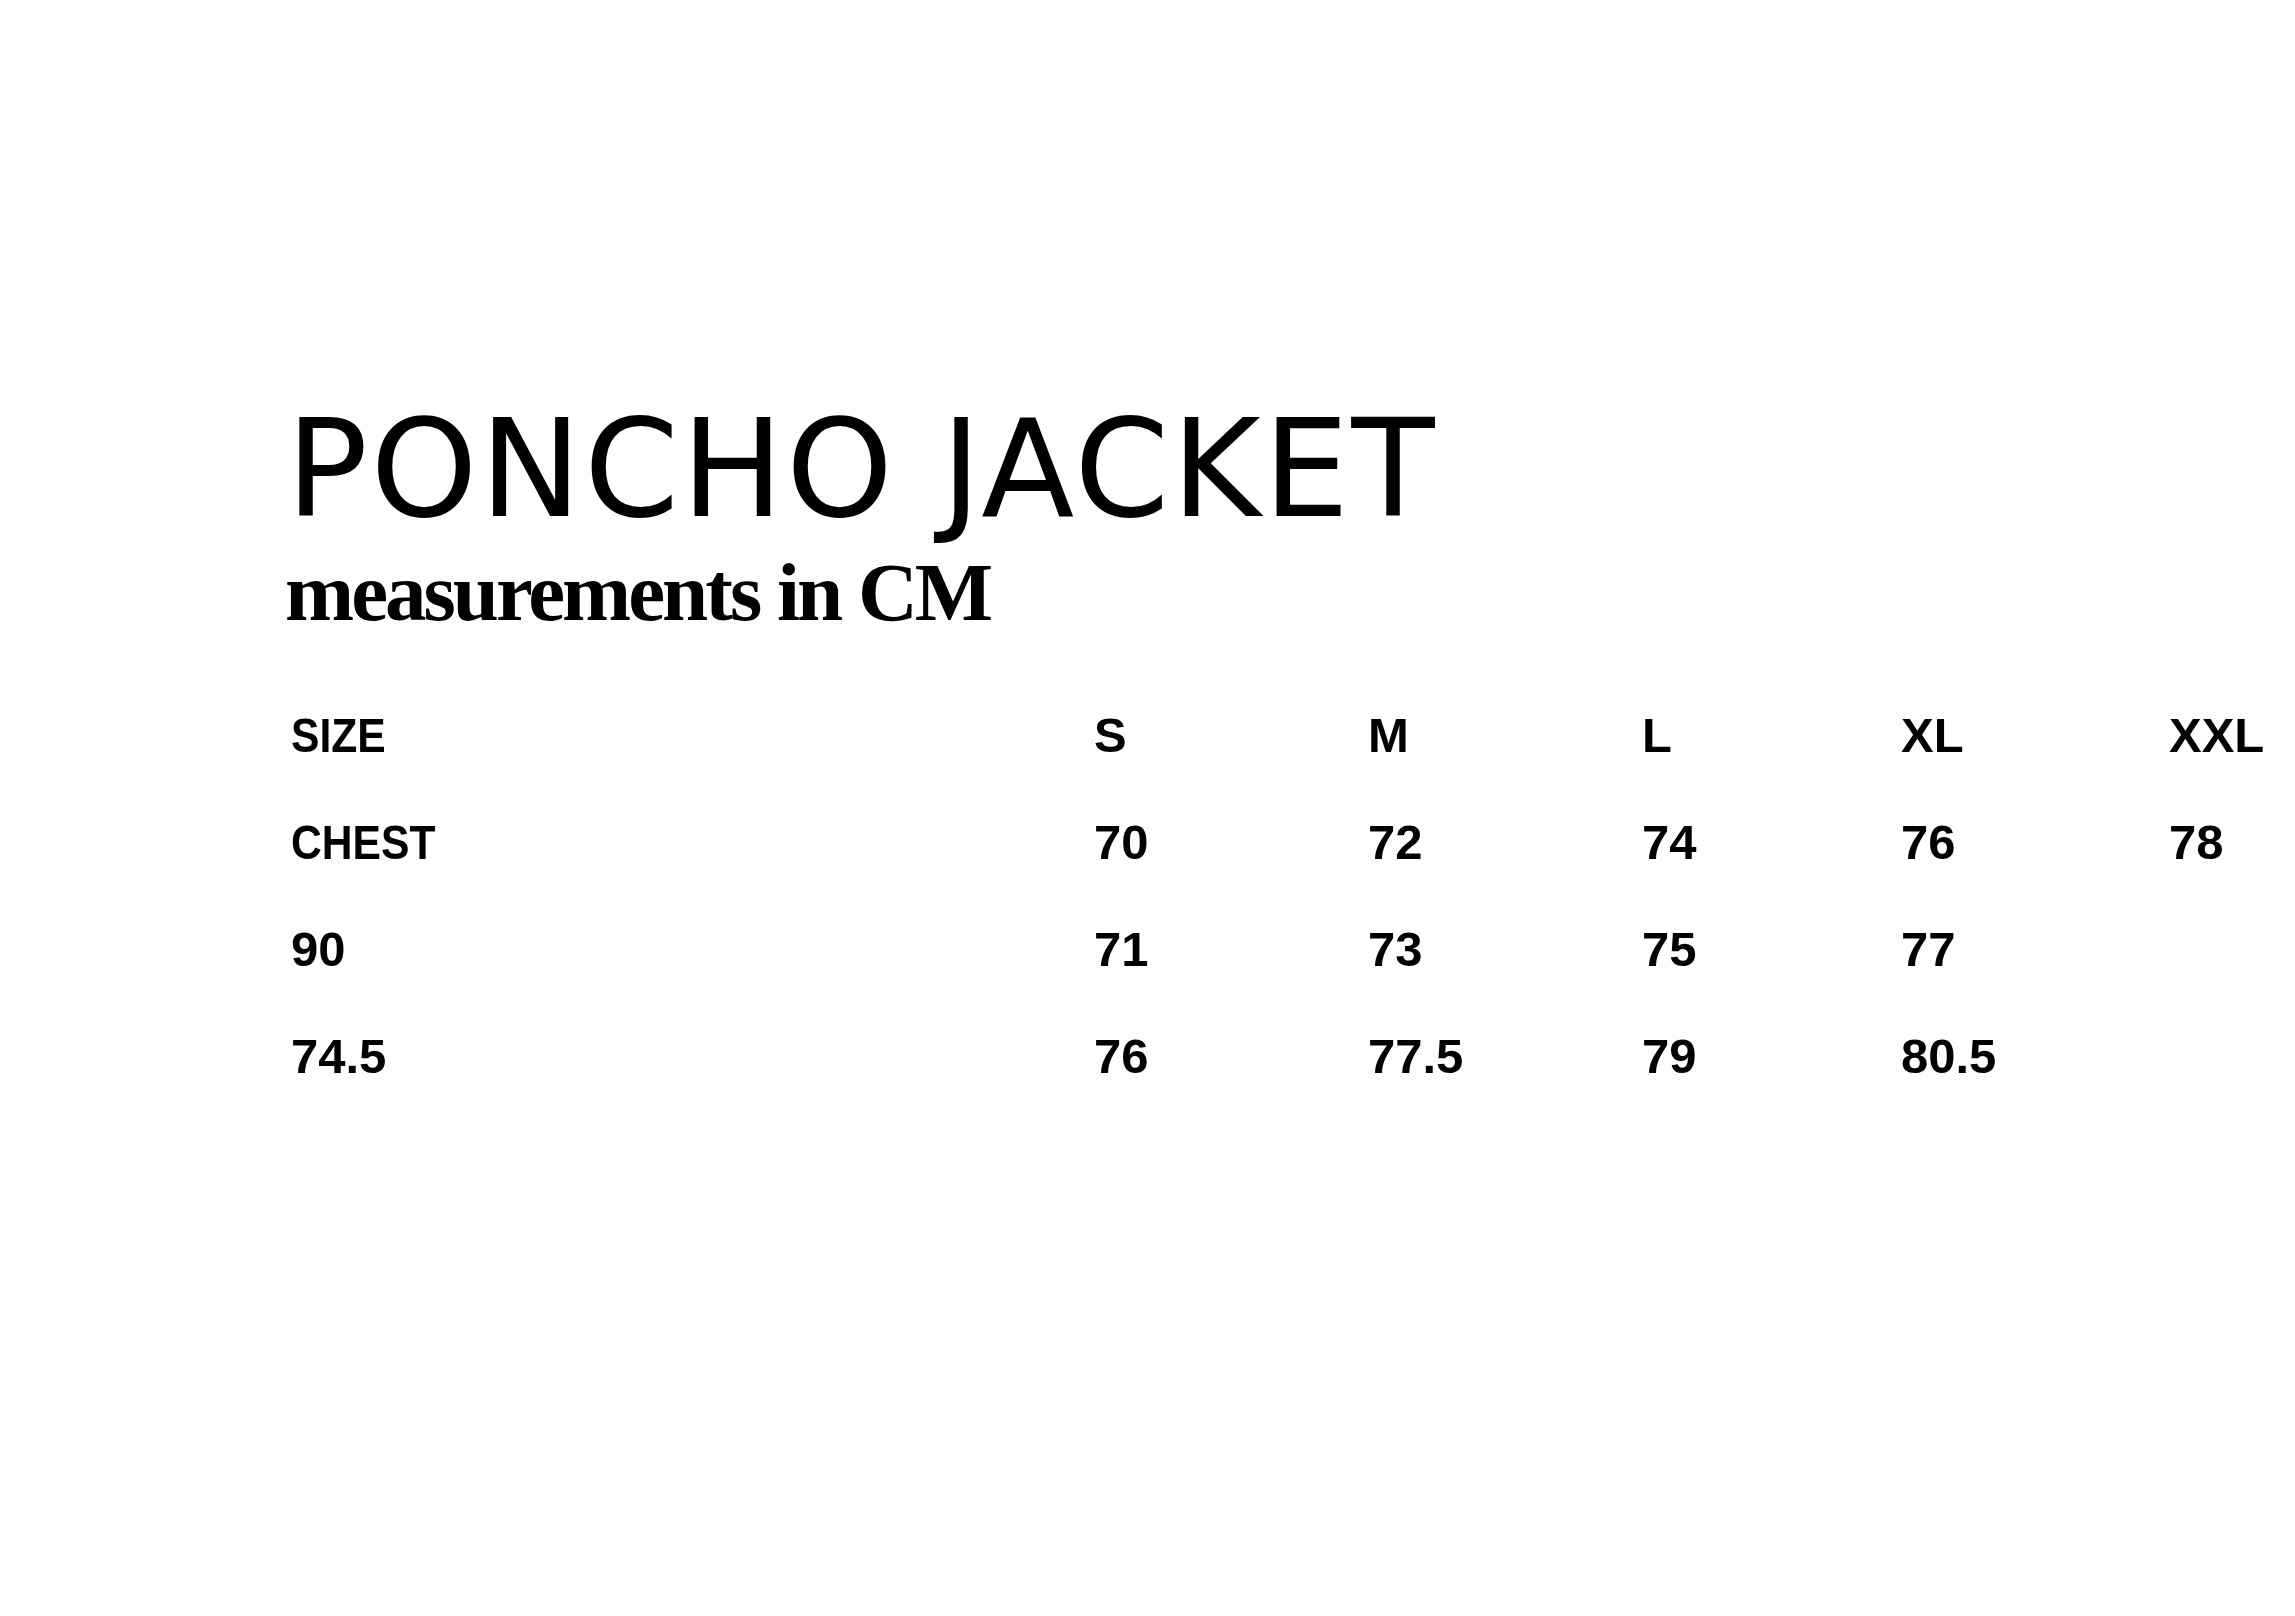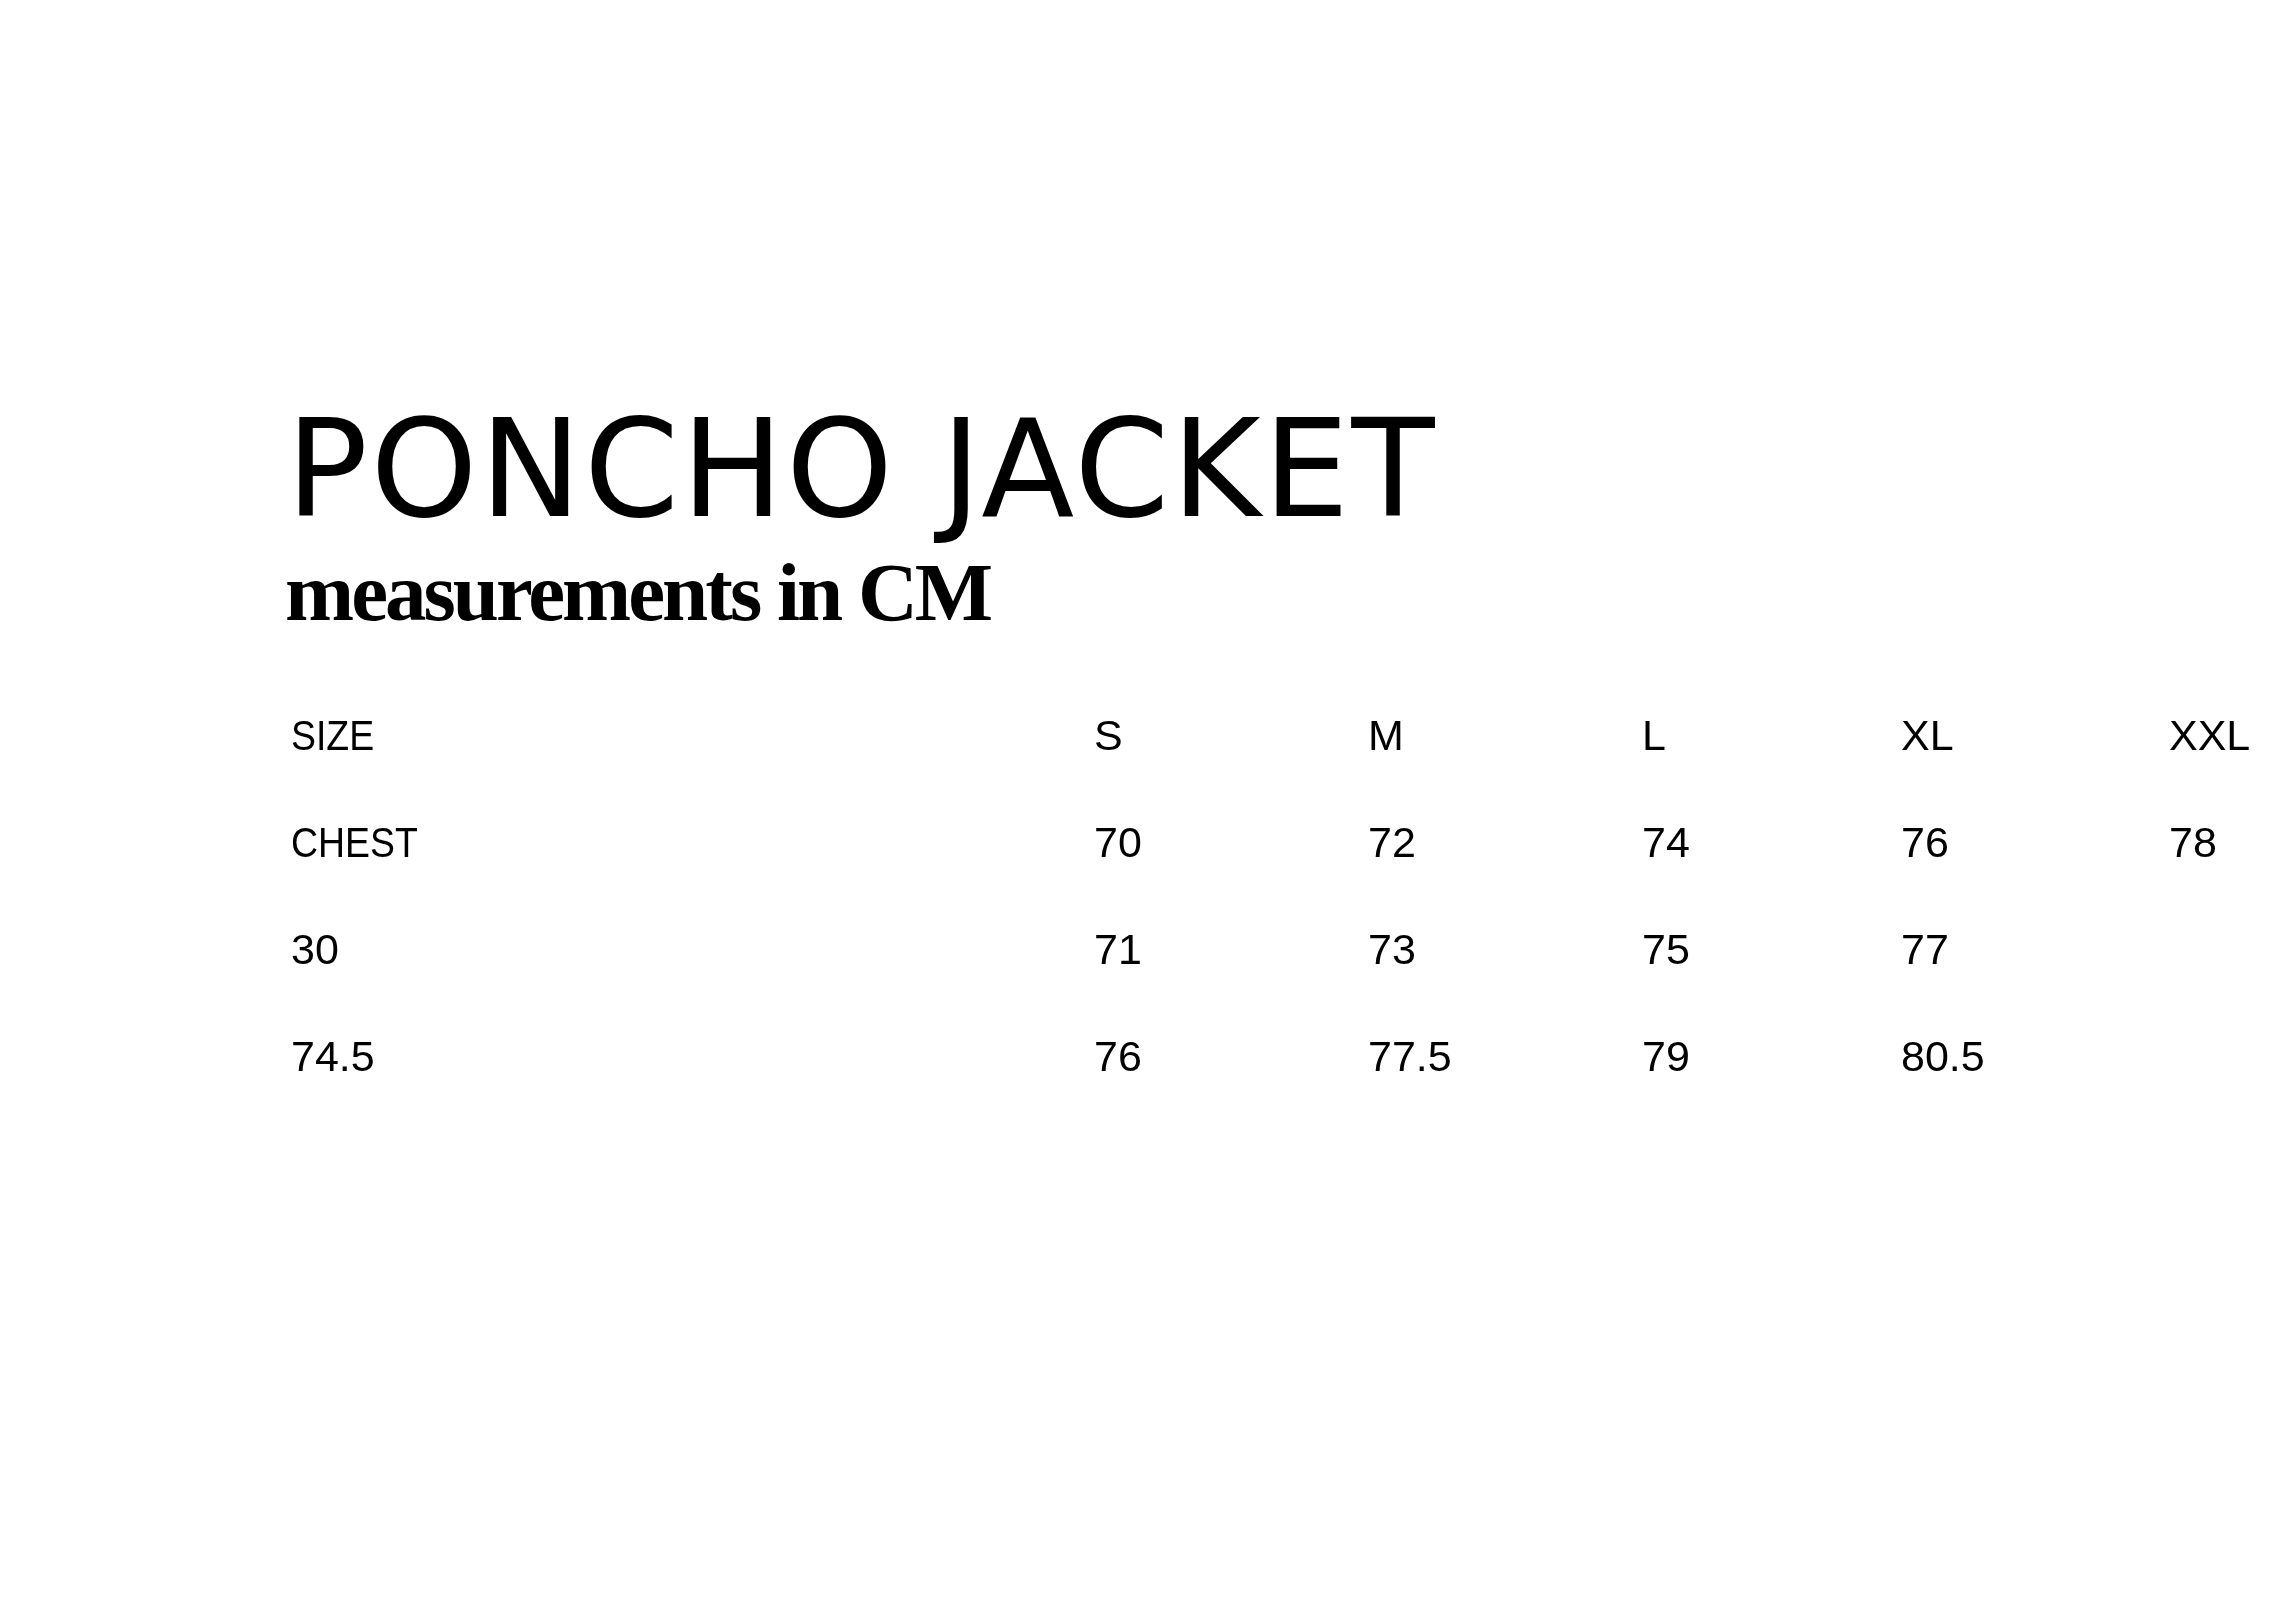--- a/index.html
+++ b/index.html
@@ -32,22 +32,22 @@
     font-size: 83px;
     line-height: 1;
     letter-spacing: -3px;
     white-space: nowrap;
   }
   .size-table {
     position: absolute;
     left: 291px;
     top: 682px;
     right: 24px;
-    font-size: 43px;
-    font-weight: normal;
+    font-size: 49px;
+    font-weight: bold;
     line-height: 1;
   }
   .row {
     display: grid;
     grid-template-columns: 803px 274px 274px 259px 268px 1fr;
     align-items: center;
     height: 107px;
   }
   .cell { white-space: nowrap; }
   .condense {
@@ -80,21 +80,21 @@
       <div class="cell label"><span class="condense">CHEST</span></div>
       <div class="cell">70</div>
       <div class="cell">72</div>
       <div class="cell">74</div>
       <div class="cell">76</div>
       <div class="cell">78</div>
     </div>
 
 
     <div class="row">
-      <div class="cell">30</div>
+      <div class="cell">90</div>
       <div class="cell">71</div>
       <div class="cell">73</div>
       <div class="cell">75</div>
       <div class="cell">77</div>
     </div>
 
     <div class="row">
       <div class="cell">74.5</div>
       <div class="cell">76</div>
       <div class="cell">77.5</div>

